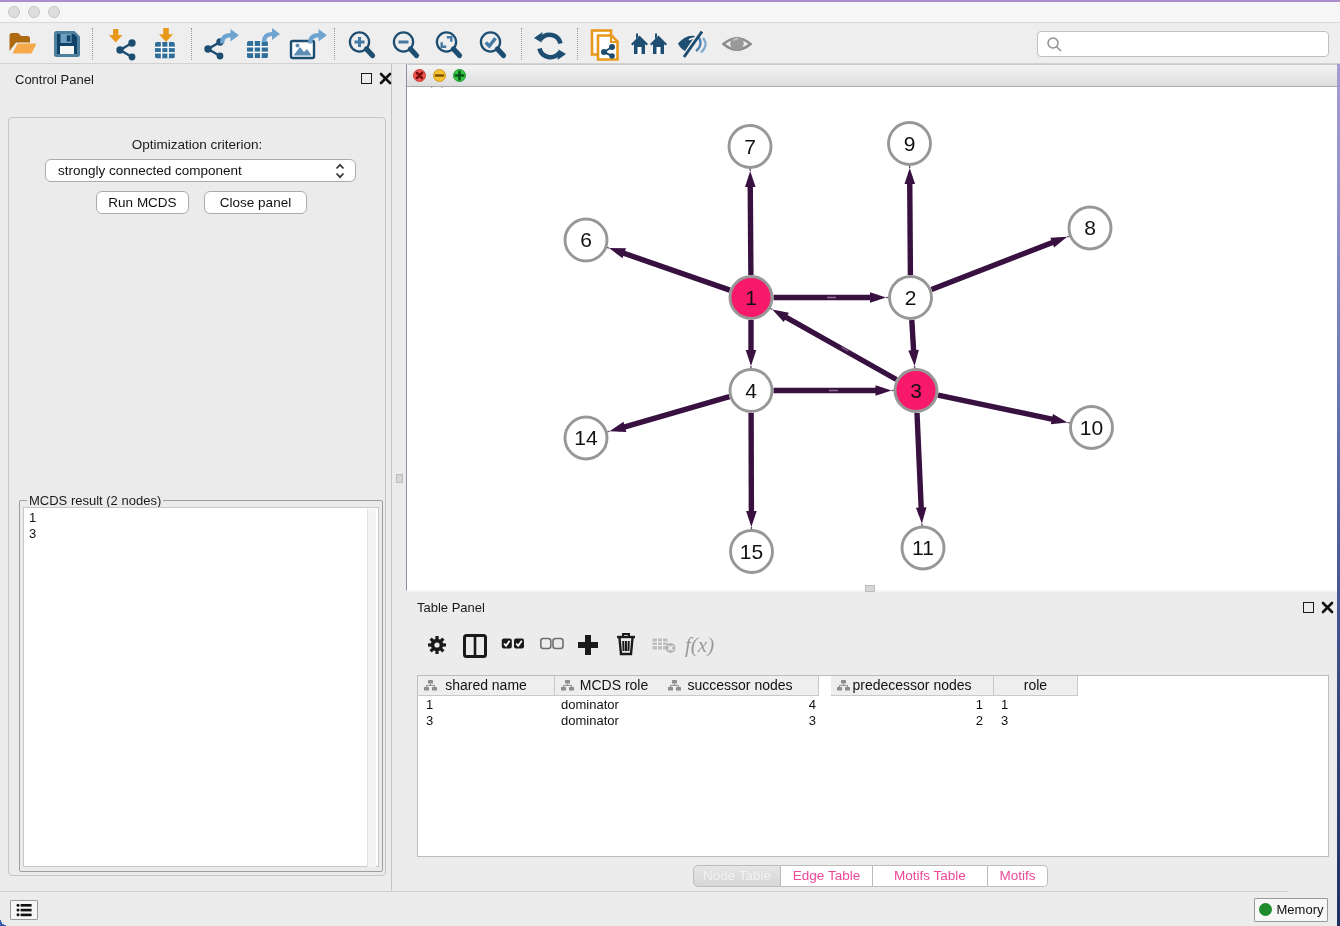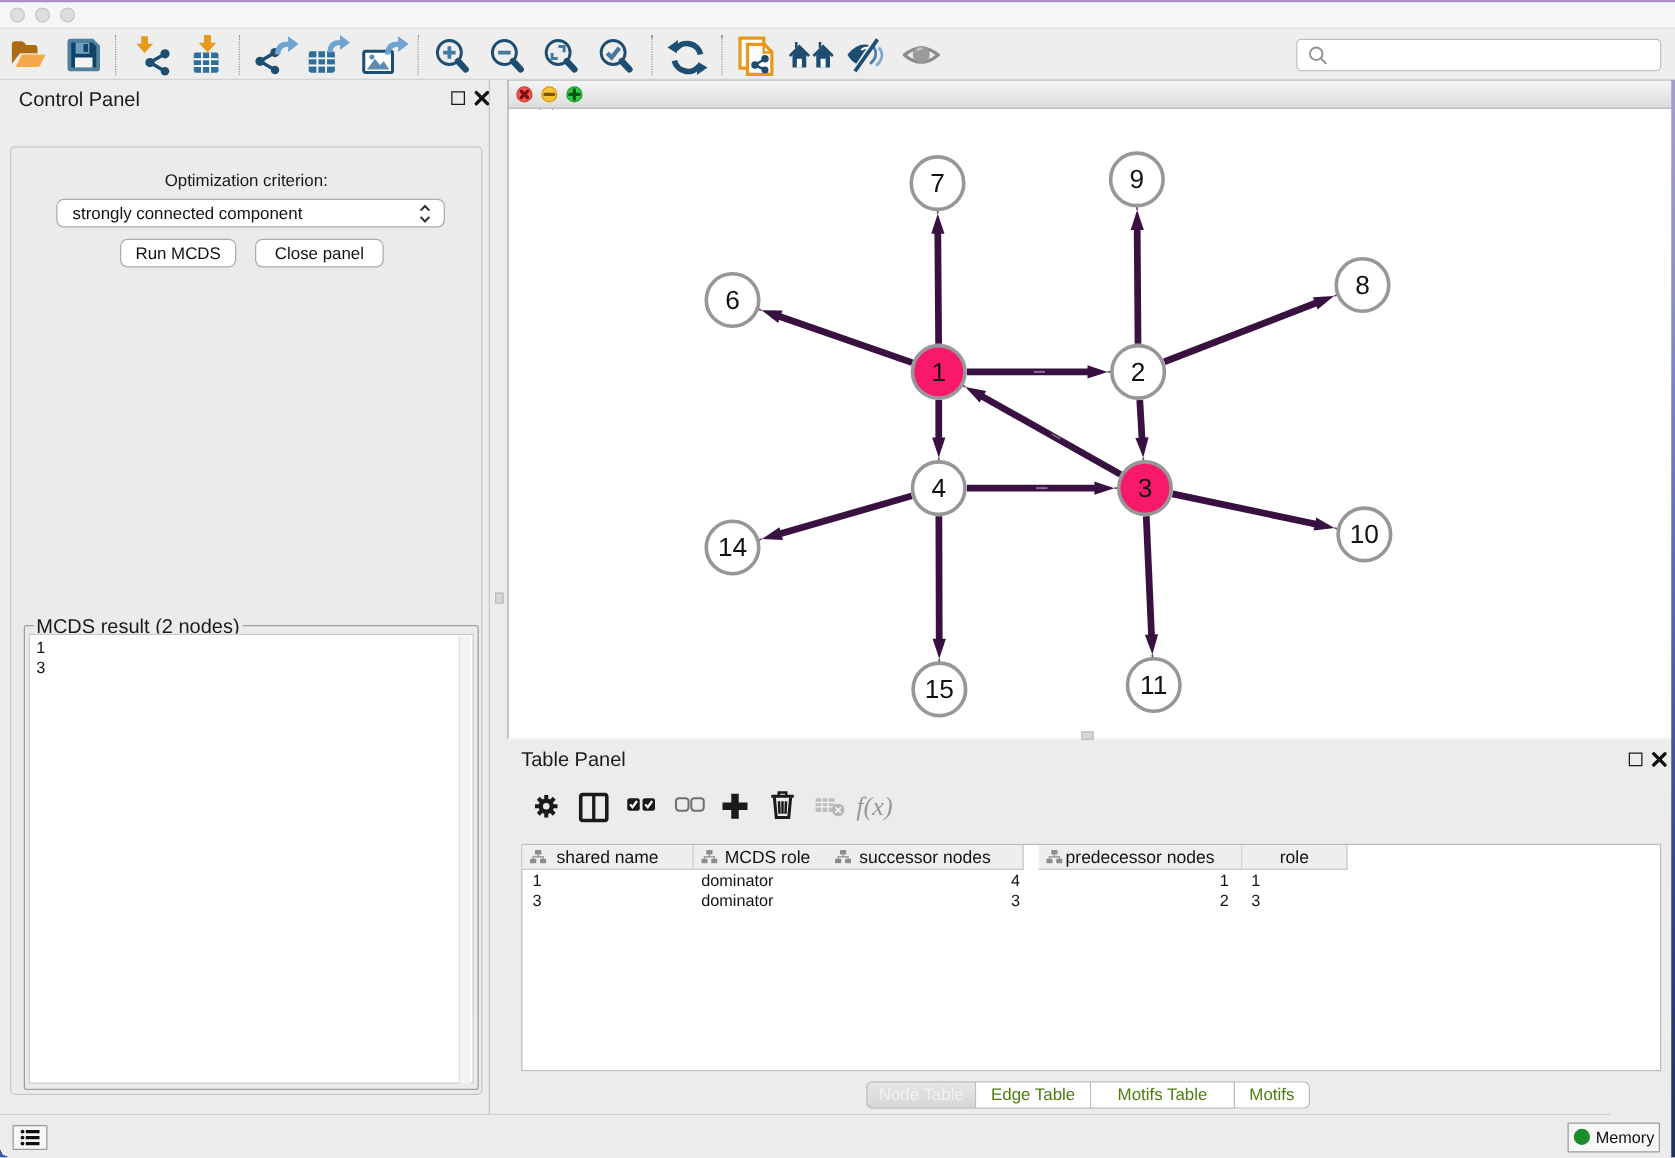--- a/index.html
+++ b/index.html
@@ -12,54 +12,54 @@
 #titlebar { left:0; top:2px; width:1340px; height:21px; background:#f6f6f6; border-bottom:1px solid #d9d9d9; }
 #titlebar .ttl { position:absolute; left:0; right:0; top:3px; text-align:center; color:#a2a2a2; font-size:13.5px; }
 .tl { position:absolute; top:4px; width:12px; height:12px; border-radius:50%; background:#dedede; border:1px solid #c6c6c6; }
 #toolbar { left:0; top:24px; width:1340px; height:40px; background:#eeeeee; border-bottom:1px solid #d2d2d2; }
 .sep { position:absolute; top:4px; height:32px; width:0; border-left:1px dotted #9a9a9a; }
 .tbi { position:absolute; top:4px; }
 #search { position:absolute; left:1037px; top:7px; width:292px; height:26px; background:#fff; border:1px solid #c0c0c0; border-radius:4px; }
 
 
 #cpanel { left:0; top:64px; width:392px; height:829px; background:#ececec; border-right:1px solid #c4c4c4; }
-.paneltitle { position:absolute; left:15px; top:8px; font-size:16px; color:#1a1a1a; }
+.paneltitle { position:absolute; left:15px; top:8px; font-size:13px; color:#1a1a1a; }
 .wbtn { position:absolute; top:7px; width:11px; height:11px; border:1.5px solid #1a1a1a; background:transparent; }
 .xbtn { position:absolute; top:4px; font-size:14px; font-weight:bold; color:#111; }
 .tabs { position:absolute; display:flex; }
 .tab { height:22px; line-height:20px; font-size:14px; text-align:center; background:#fff; border:1px solid #bcbcbc; border-left:none; color:#111; }
 .tab.first { border-left:1px solid #bcbcbc; border-radius:5px 0 0 5px; }
 .tab.sel { background:linear-gradient(#e8e8e8,#d8d8d8); color:#f5f5f5; border-radius:0 5px 5px 0; text-shadow:0 0 1px #bbb; }
 #cpcontent { position:absolute; left:8px; top:53px; width:378px; height:759px; border:1px solid #c6c6c6; border-radius:4px; background:#ebebeb; }
 #optlabel { position:absolute; left:0; width:100%; top:19px; text-align:center; font-size:13.5px; color:#1a1a1a; }
 #combo { position:absolute; left:36px; top:41px; width:311px; height:23px; background:#fff; border:1px solid #ababab; border-radius:6px; font-size:13.5px; line-height:21px; padding-left:12px; color:#111; }
 .btn { position:absolute; height:23px; background:#fff; border:1px solid #ababab; border-radius:6px; font-size:13.5px; line-height:21px; text-align:center; color:#111; }
 #mcdsgroup { position:absolute; left:10px; top:382px; width:364px; height:372px; border:1px solid #9e9e9e; border-radius:2px; }
-#mcdsgroup .legend { position:absolute; left:7px; top:-8px; background:#ebebeb; font-size:16px; padding:0 2px; color:#1a1a1a; }
+#mcdsgroup .legend { position:absolute; left:7px; top:-8px; background:#ebebeb; font-size:13px; padding:0 2px; color:#1a1a1a; }
 #mcdslist { position:absolute; left:3px; top:6px; width:356px; height:360px; background:#fff; border:1px solid #c9c9c9; font-size:13px; color:#111; padding:2px 0 0 5px; line-height:16px; }
 #mcdsscroll { position:absolute; right:2px; top:1px; width:9px; height:358px; background:#f4f4f4; border-left:1px solid #e2e2e2; }
 
 
 #vsplit { left:393px; top:64px; width:13px; height:829px; background:#ececec; }
 
 
 #netframe { left:406px; top:64px; width:934px; height:528px; background:#fff; border-left:1px solid #8f8fa8; border-top:1px solid #cccccc; border-bottom:3px solid #f5f5f5; }
 #nettitle { position:absolute; left:0; top:0; width:100%; height:22px; background:linear-gradient(#f4f4f4,#dddddd); border-bottom:1px solid #ababab; }
 #nettitle .ttl { position:absolute; left:0; right:0; top:3px; font-size:13px; color:#111;margin-top:16px; }
 .mac { position:absolute; top:4px; width:13px; height:13px; border-radius:50%; line-height:0; } .mac svg { display:block; }
 #netcanvas { position:absolute; left:0; top:23px; width:933px; height:502px; background:#fff; overflow:hidden; }
 
 
 #tpanel { left:406px; top:597px; width:934px; height:296px; background:#ececec; }
 #ttools { position:absolute; left:11px; top:33px; width:912px; height:30px; }
 #ttable { position:absolute; left:11px; top:78px; width:912px; height:182px; background:#fff; border:1px solid #bdbdbd; }
 .th { position:absolute; top:0; height:20px; background:#eeeeee; border-right:1px solid #c9c9c9; border-bottom:1px solid #c9c9c9; font-size:14px; color:#111; text-align:center; line-height:19px; }
 .cell { position:absolute; font-size:13px; color:#111; height:16px; line-height:16px; }
 .btabs { position:absolute; display:flex; }
-.btab { height:22px; line-height:20px; font-size:13.5px; text-align:center; background:#fff; border:1px solid #bcbcbc; border-left:none; color:#4d7c0f; }
+.btab { height:22px; line-height:20px; font-size:13.5px; text-align:center; background:#fff; border:1px solid #bcbcbc; border-left:none; color:#ec4899; }
 .btab.first { border-left:1px solid #bcbcbc; border-radius:5px 0 0 5px; background:linear-gradient(#e6e6e6,#d6d6d6); color:#f2f2f2; }
 .btab.last { border-radius:0 5px 5px 0; }
 
 
 #statusbar { left:0; top:891px; width:1288px; height:35px; background:#ececec; border-top:1px solid #cfcfcf; }
 #memBtn { position:absolute; left:1254px; top:6px; width:74px; height:24px; background:#f7f7f7; border:1px solid #9a9a9a; border-radius:1px; font-size:13px; line-height:22px; text-align:center; color:#111; }
 #listBtn { position:absolute; left:10px; top:8px; width:28px; height:20px; background:#f7f7f7; border:1px solid #9a9a9a; border-radius:1px; }
 </style>
 </head>
 <body>

